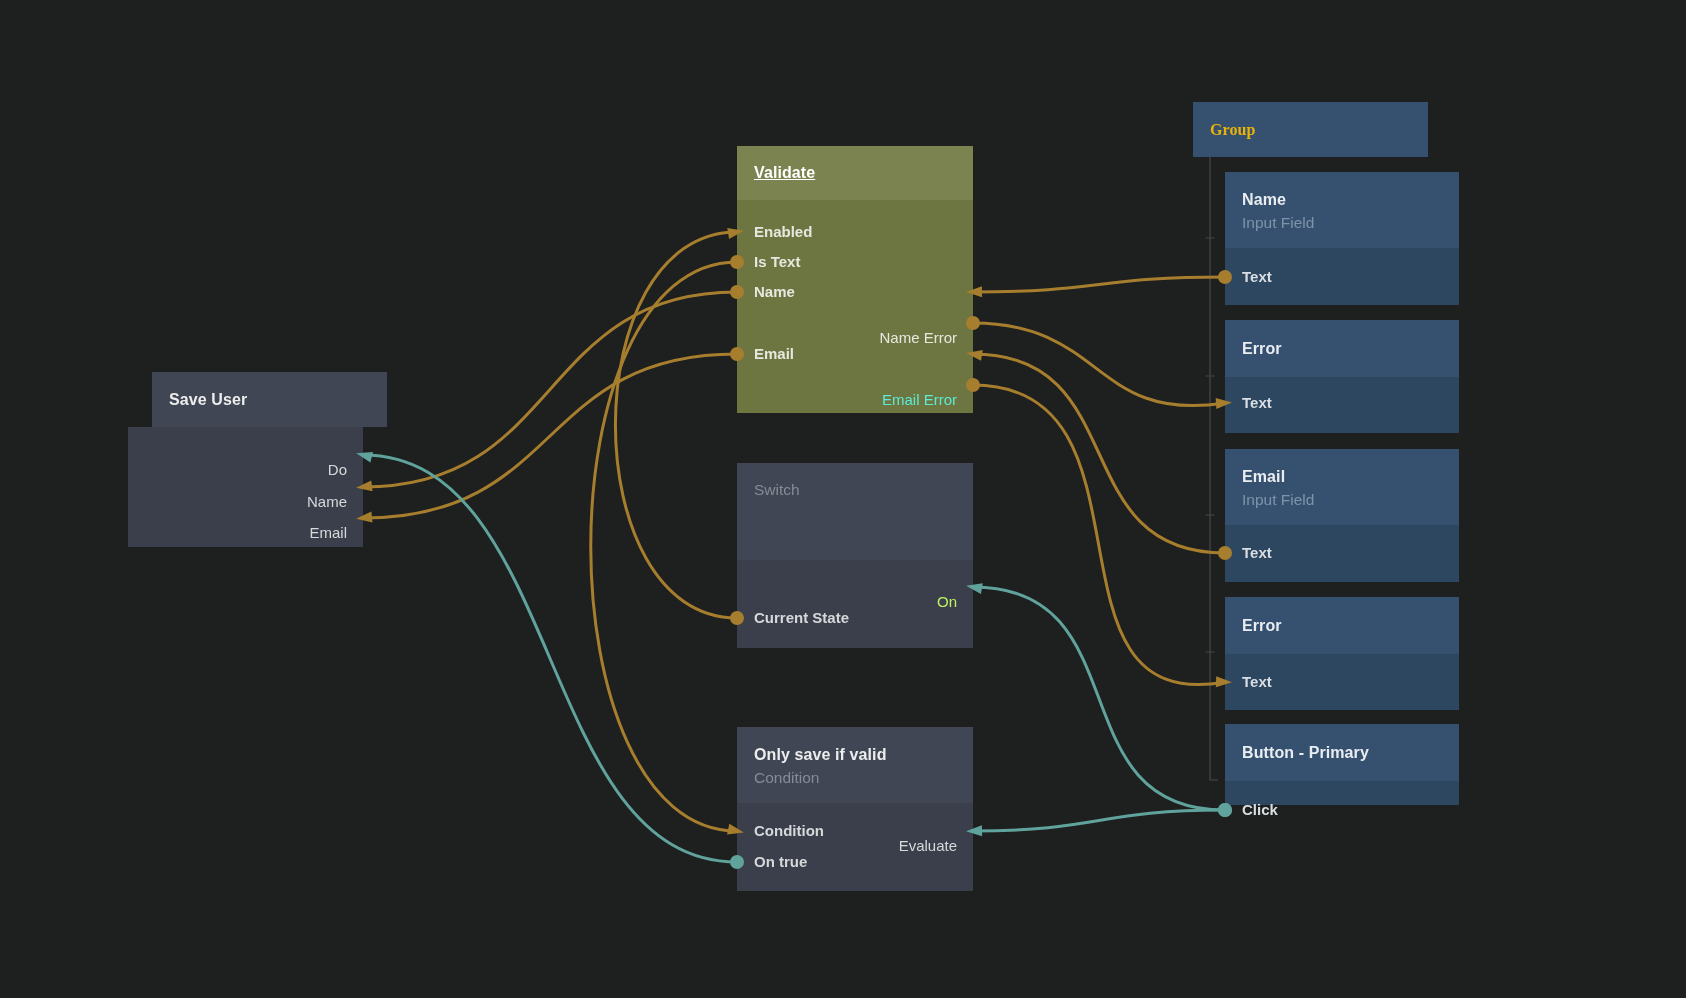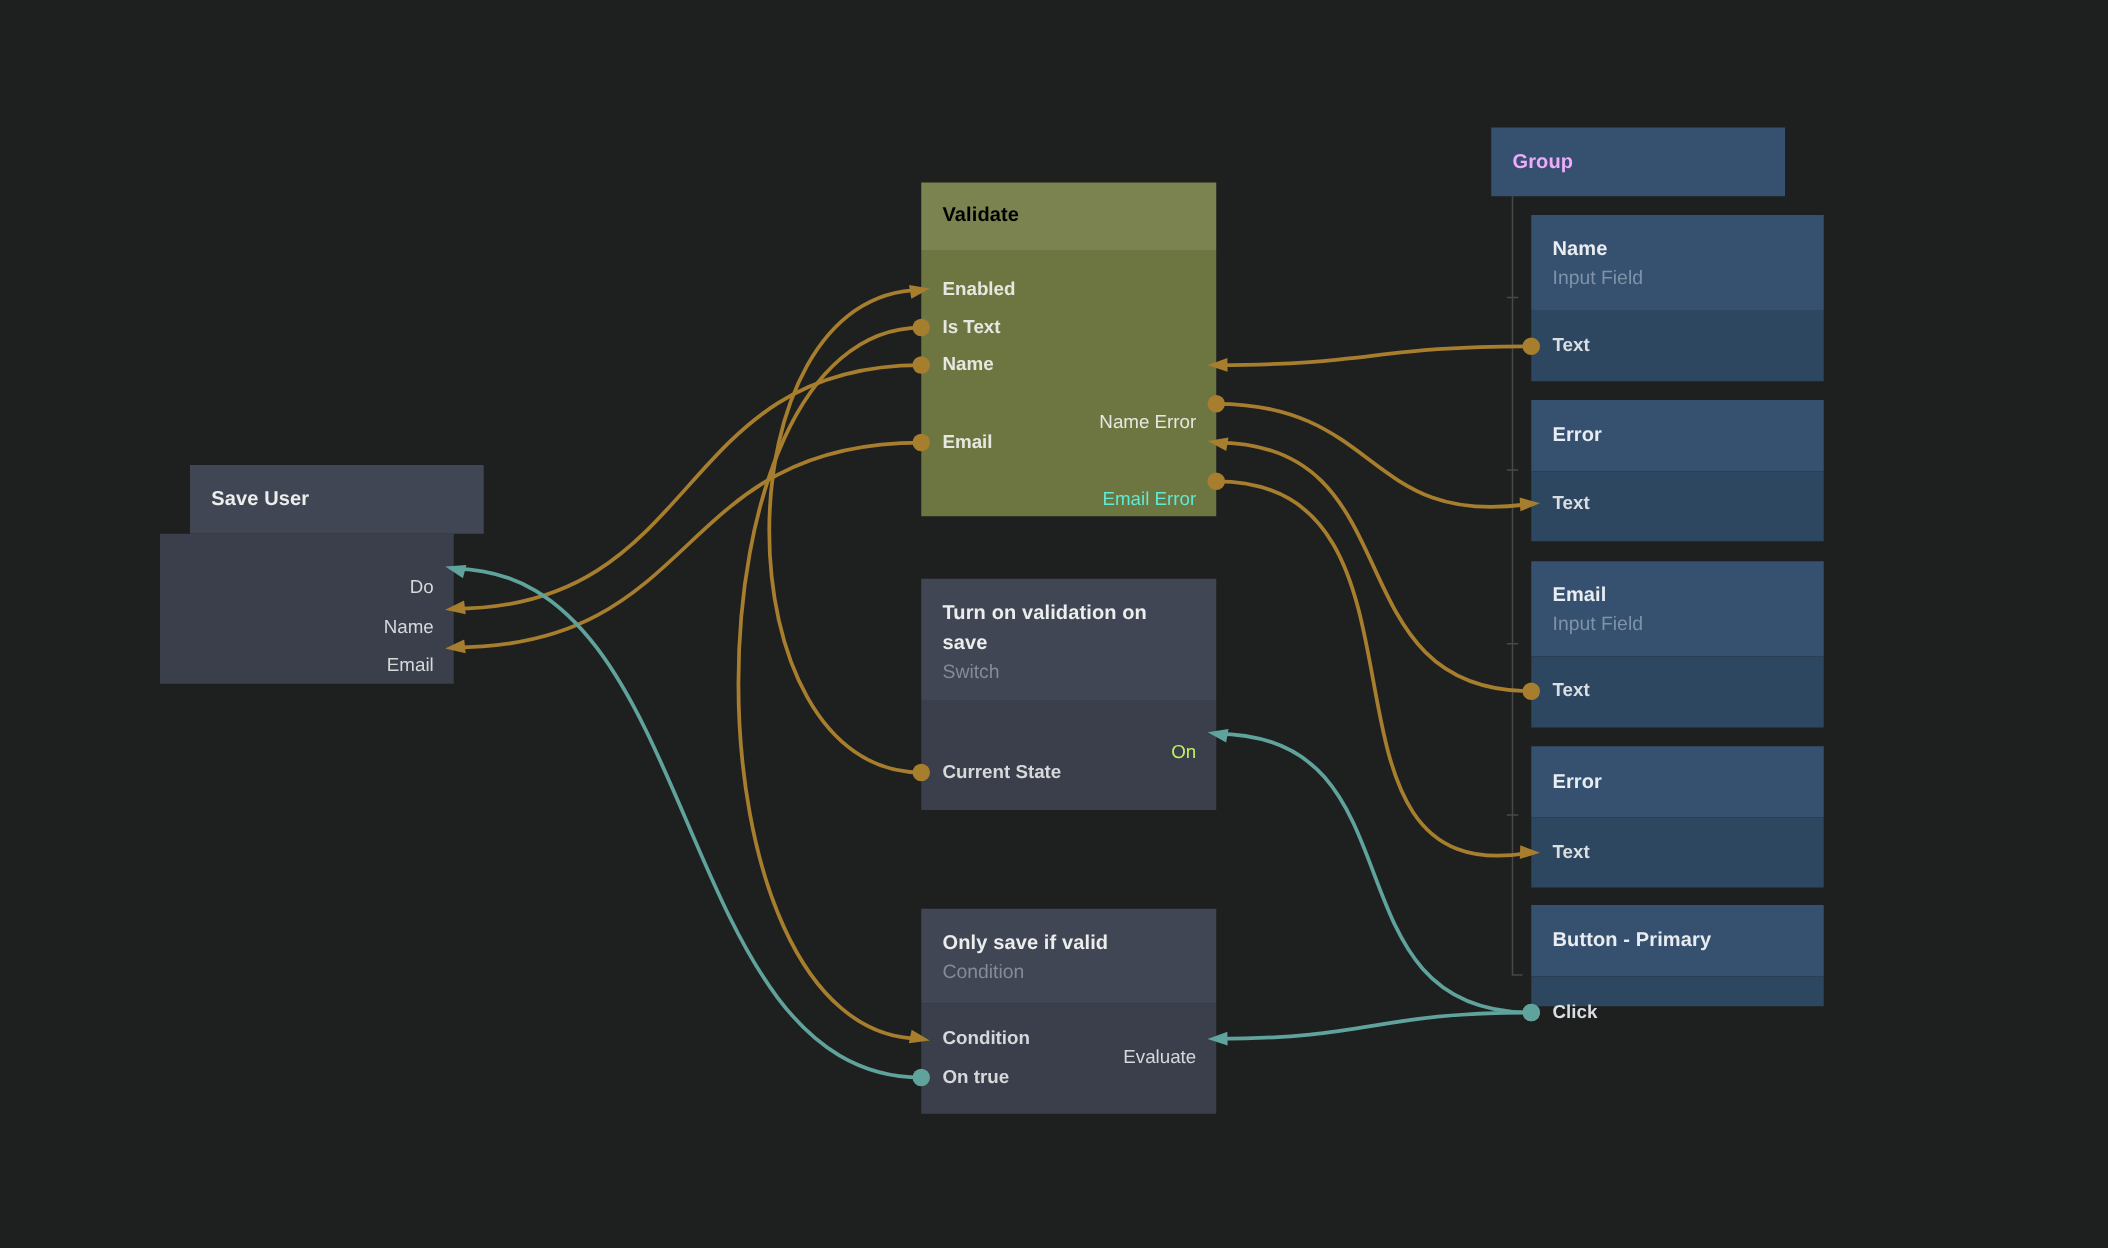--- a/index.html
+++ b/index.html
@@ -59,52 +59,51 @@
       <div class="node-header" style="height: 55px; background: rgb(64, 70, 83); margin-left: 24px;">
         <div class="node-title" style="color: rgb(236, 237, 237);">Save User</div>
       </div>
       <div class="node-body" style="top: 55px; background: rgb(58, 63, 75);"></div>
       <div class="port side-right" style="top: 83px; color: rgb(214, 216, 218);">Do</div>
       <div class="port side-right" style="top: 115px; color: rgb(214, 216, 218);">Name</div>
       <div class="port side-right" style="top: 146px; color: rgb(214, 216, 218);">Email</div>
     </div>
     <div class="node" style="left: 737px; top: 146px; width: 236px; height: 267px;">
       <div class="node-header" style="height: 54px; background: rgb(123, 132, 81);">
-        <div class="node-title" style="color: #000000;">Validate</div>
+        <div class="node-title" style="color: #ffffff; text-decoration: underline;">Validate</div>
       </div>
       <div class="node-body" style="top: 54px; background: rgb(109, 118, 65);"></div>
       <div class="port side-left" style="top: 86px; color: rgb(230, 232, 224);">Enabled</div>
       <div class="port side-left" style="top: 116px; color: rgb(230, 232, 224);">Is Text</div>
       <div class="port side-left" style="top: 146px; color: rgb(230, 232, 224);">Name</div>
       <div class="port side-right" style="top: 177px; color: rgb(230, 232, 224);">Name Error</div>
       <div class="port side-left" style="top: 208px; color: rgb(230, 232, 224);">Email</div>
       <div class="port side-right" style="top: 239px; color: #5eead4;">Email Error</div>
     </div>
     <div class="node" style="left: 737px; top: 463px; width: 236px; height: 185px;">
       <div class="node-header has-sub" style="height: 97px; background: rgb(64, 70, 83);">
-        <div class="node-title" style="color: rgb(236, 237, 237);">Turn on validation on save</div>
         <div class="node-subtitle" style="color: rgb(133, 140, 151);">Switch</div>
       </div>
       <div class="node-body" style="top: 97px; background: rgb(58, 63, 75);"></div>
       <div class="port side-right" style="top: 124px; color: #bef264;">On</div>
       <div class="port side-left" style="top: 155px; color: rgb(214, 216, 218);">Current State</div>
     </div>
     <div class="node" style="left: 737px; top: 727px; width: 236px; height: 164px;">
       <div class="node-header has-sub" style="height: 76px; background: rgb(64, 70, 83);">
         <div class="node-title" style="color: rgb(236, 237, 237);">Only save if valid</div>
         <div class="node-subtitle" style="color: rgb(133, 140, 151);">Condition</div>
       </div>
       <div class="node-body" style="top: 76px; background: rgb(58, 63, 75);"></div>
       <div class="port side-left" style="top: 104px; color: rgb(214, 216, 218);">Condition</div>
       <div class="port side-right" style="top: 104px; color: rgb(214, 216, 218);">Evaluate</div>
       <div class="port side-left" style="top: 135px; color: rgb(214, 216, 218);">On true</div>
     </div>
     <div class="node" style="left: 1193px; top: 102px; width: 235px; height: 55px;">
       <div class="node-header" style="height: 55px; background: rgb(54, 81, 111);">
-        <div class="node-title" style="color: #f0abfc;">Group</div>
+        <div class="node-title" style="color: #eab308; font-family: Liberation Serif, serif;">Group</div>
       </div>
     </div>
     <div class="node" style="left: 1225px; top: 172px; width: 234px; height: 133px;">
       <div class="node-header has-sub" style="height: 76px; background: rgb(54, 81, 111);">
         <div class="node-title" style="color: rgb(233, 237, 241);">Name</div>
         <div class="node-subtitle" style="color: rgb(126, 147, 169);">Input Field</div>
       </div>
       <div class="node-body" style="top: 76px; background: rgb(46, 71, 96);"></div>
       <div class="port side-left" style="top: 105px; color: rgb(217, 222, 227);">Text</div>
     </div>

